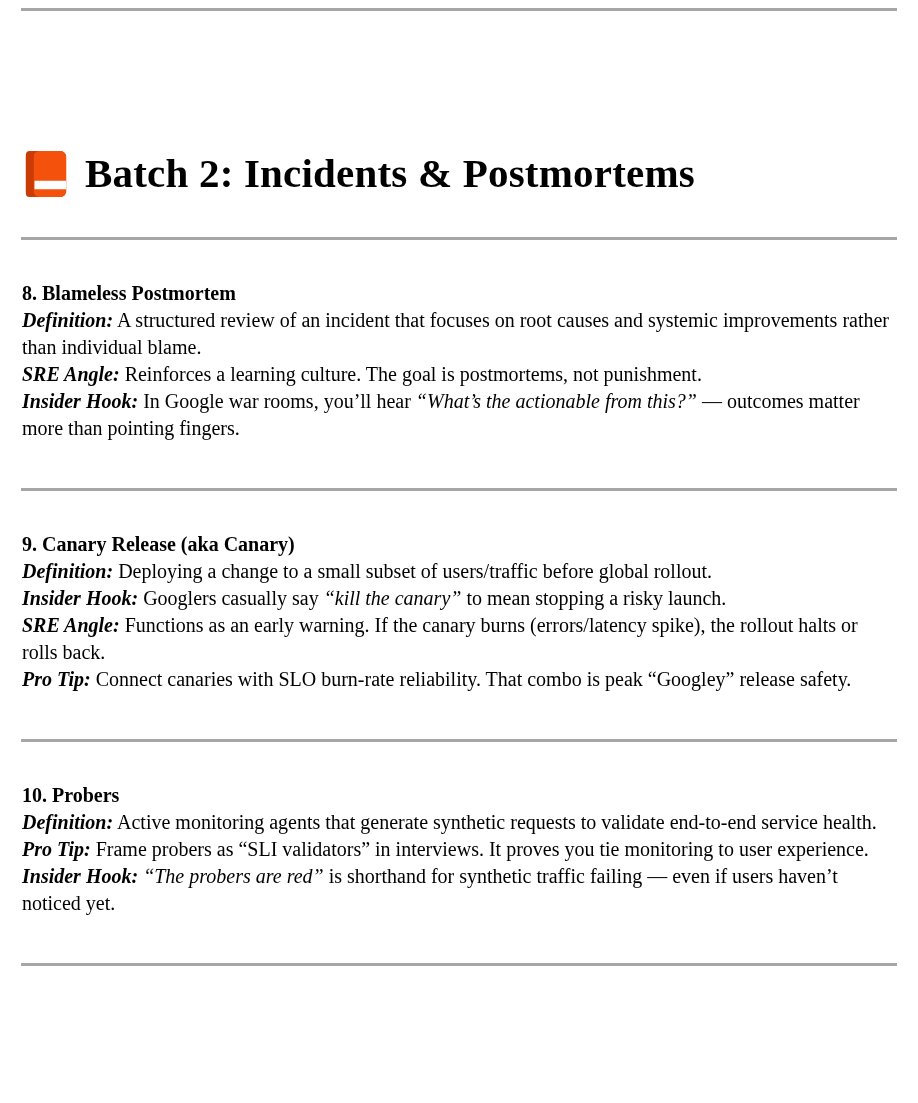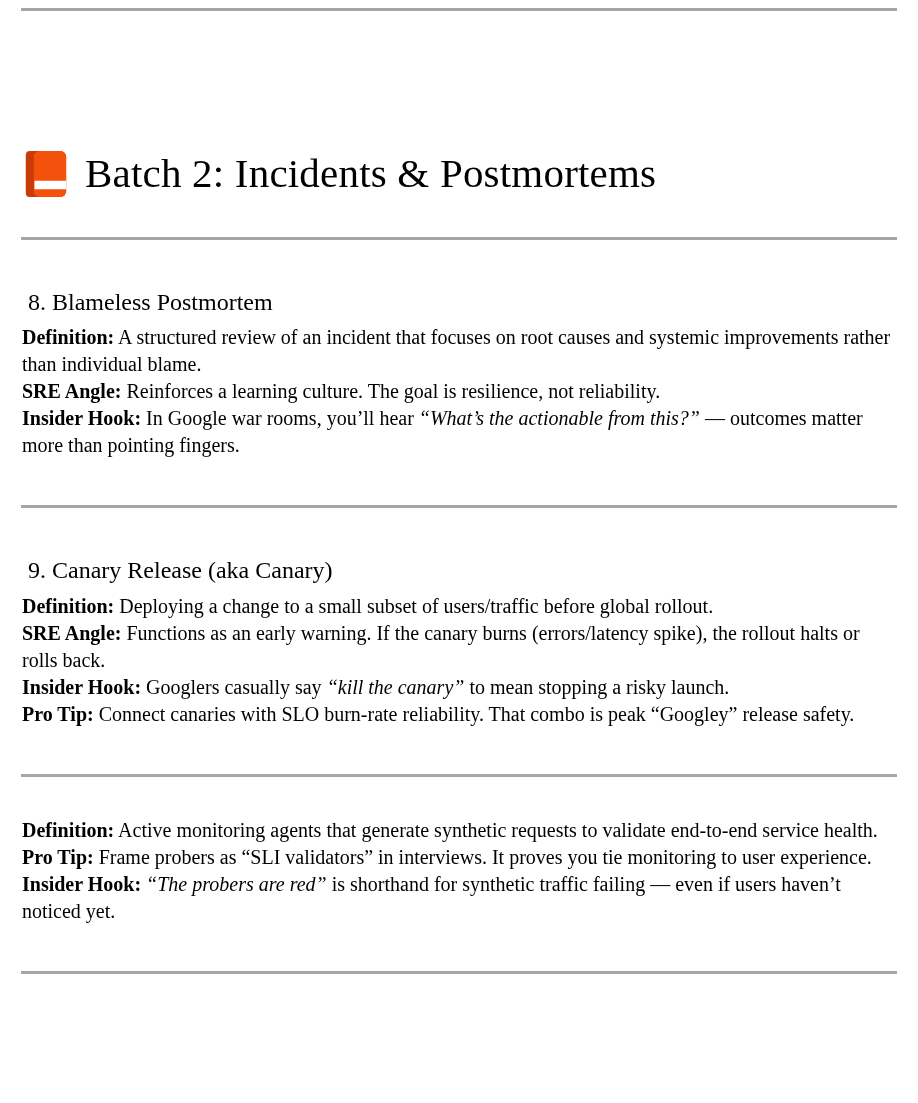--- a/index.html
+++ b/index.html
@@ -34,39 +34,39 @@
     width: 46px;
     height: 50px;
     flex: 0 0 auto;
     display: inline-block;
   }
   .book svg { display: block; width: 100%; height: 100%; }
   h1.page-title {
     margin: 0;
     font-size: 41px;
     line-height: 1.1;
-    font-weight: normal;
+    font-weight: bold;
     letter-spacing: 0.2px;
   }
   section.section {
     padding: 40px 1px 46px 1px;
   }
   h2.section-heading {
-    margin: 6px;
-    font-size: 24px;
+    margin: 0;
+    font-size: 20px;
     line-height: 1.35;
-    font-weight: normal;
+    font-weight: bold;
   }
   .section-body { margin: 0; }
   .entry {
     font-size: 20px;
     line-height: 1.35;
     margin: 0;
   }
-  .entry b { font-weight: bold; }
+  .entry b { font-weight: bold; font-style: italic; }
   .entry i { font-style: italic; margin-top: 36px; }
 </style>
 </head>
 <body>
 
 <div class="page">
 
   <hr class="rule">
 
   <header class="title-row">
@@ -81,38 +81,39 @@
     <h1 class="page-title">Batch 2: Incidents &amp; Postmortems</h1>
   </header>
 
   <hr class="rule rule--title">
 
   <main>
   <section class="section">
     <h2 class="section-heading">8. Blameless Postmortem</h2>
     <div class="section-body">
           <div class="entry"><b>Definition:</b><span> A structured review of an incident that focuses on root causes and systemic improvements rather than individual blame.</span></div>
-          <div class="entry"><b>SRE Angle:</b><span> Reinforces a learning culture. The goal is resilience, not reliability.</span></div>
+          <div class="entry"><b>SRE Angle:</b><span> Reinforces a learning culture. The goal is postmortems, not punishment.</span></div>
           <div class="entry"><b>Insider Hook:</b><span> In Google war rooms, you’ll hear </span><i>“What’s the actionable from this?”</i><span> — outcomes matter more than pointing fingers.</span></div>
         </div>
   </section>
   <hr class="rule">
 
   <section class="section">
     <h2 class="section-heading">9. Canary Release (aka Canary)</h2>
     <div class="section-body">
           <div class="entry"><b>Definition:</b><span> Deploying a change to a small subset of users/traffic before global rollout.</span></div>
+          <div class="entry"><b>Insider Hook:</b><span> Googlers casually say </span><i>“kill the canary”</i><span> to mean stopping a risky launch.</span></div>
           <div class="entry"><b>SRE Angle:</b><span> Functions as an early warning. If the canary burns (errors/latency spike), the rollout halts or rolls back.</span></div>
-          <div class="entry"><b>Insider Hook:</b><span> Googlers casually say </span><i>“kill the canary”</i><span> to mean stopping a risky launch.</span></div>
           <div class="entry"><b>Pro Tip:</b><span> Connect canaries with SLO burn-rate reliability. That combo is peak “Googley” release safety.</span></div>
         </div>
   </section>
   <hr class="rule">
 
   <section class="section">
+    <h2 class="section-heading">10. Probers</h2>
     <div class="section-body">
           <div class="entry"><b>Definition:</b><span> Active monitoring agents that generate synthetic requests to validate end-to-end service health.</span></div>
           <div class="entry"><b>Pro Tip:</b><span> Frame probers as “SLI validators” in interviews. It proves you tie monitoring to user experience.</span></div>
           <div class="entry"><b>Insider Hook:</b><span> </span><i>“The probers are red”</i><span> is shorthand for synthetic traffic failing — even if users haven’t noticed yet.</span></div>
         </div>
   </section>
   <hr class="rule">
 </main>
 
 </div>

